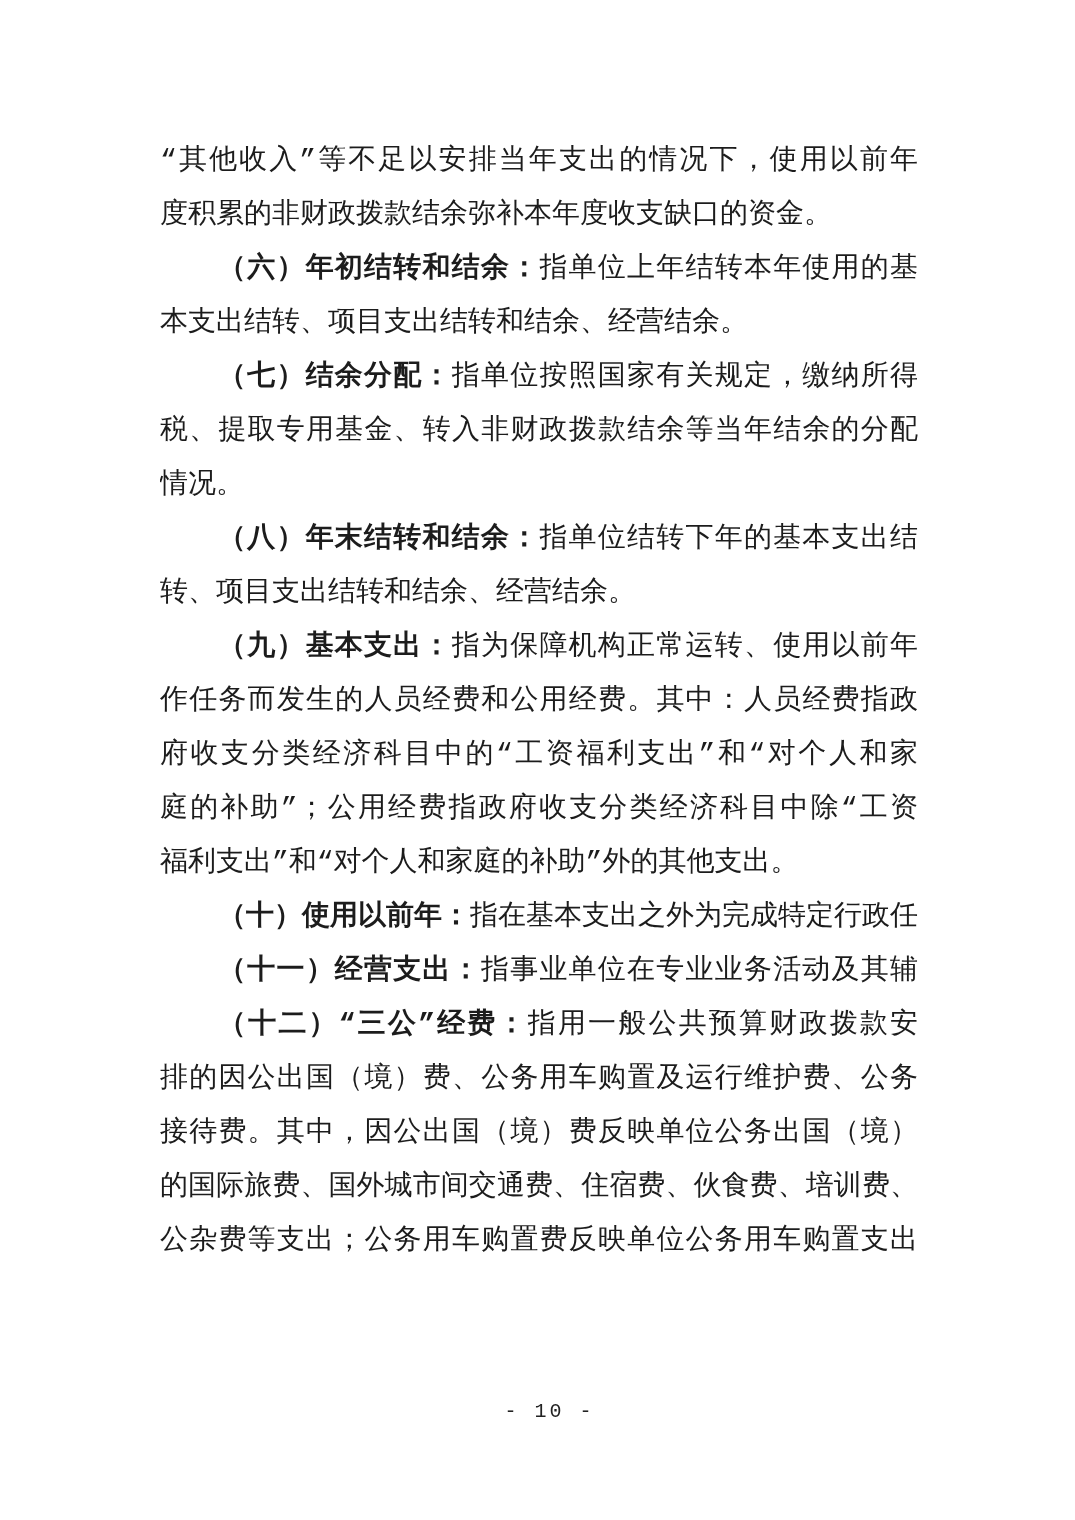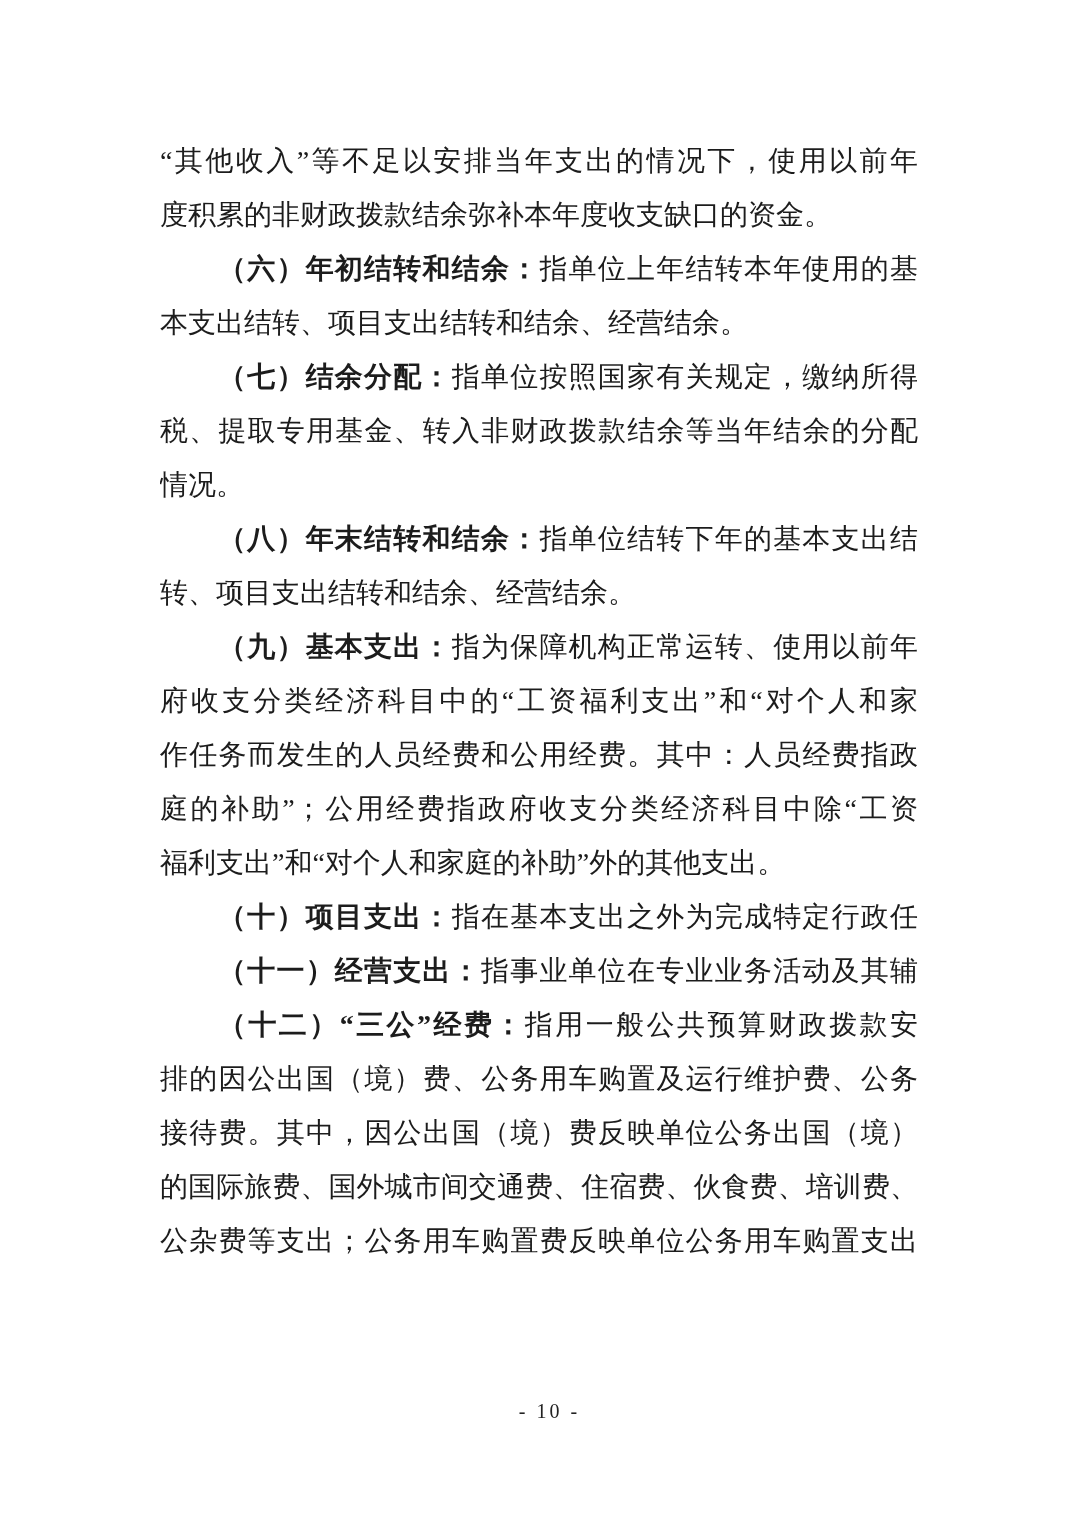--- a/index.html
+++ b/index.html
@@ -6,21 +6,21 @@
     margin: 0;
     padding: 0;
     background: #ffffff;
   }
   .page {
     position: relative;
     width: 1075px;
     height: 1520px;
     background: #ffffff;
     overflow: hidden;
-    font-family: Liberation Serif, serif;
+    font-family: Liberation Mono, monospace;
     color: #1c1c1c;
   }
   .doc-body {
     position: absolute;
     left: 160px;
     top: 134px;
     width: 758px;
   }
   .line {
     height: 54px;
@@ -64,25 +64,25 @@
       <div class="line"><span>“其他收入”等不足以安排当年支出的情况下，使用以前年</span></div>
       <div class="line end"><span>度积累的非财政拨款结余弥补本年度收支缺口的资金。</span></div>
       <div class="line indent"><strong class="head">（六）年初结转和结余：</strong><span>指单位上年结转本年使用的基</span></div>
       <div class="line end"><span>本支出结转、项目支出结转和结余、经营结余。</span></div>
       <div class="line indent"><strong class="head">（七）结余分配：</strong><span>指单位按照国家有关规定，缴纳所得</span></div>
       <div class="line"><span>税、提取专用基金、转入非财政拨款结余等当年结余的分配</span></div>
       <div class="line end"><span>情况。</span></div>
       <div class="line indent"><strong class="head">（八）年末结转和结余：</strong><span>指单位结转下年的基本支出结</span></div>
       <div class="line end"><span>转、项目支出结转和结余、经营结余。</span></div>
       <div class="line indent"><strong class="head">（九）基本支出：</strong><span>指为保障机构正常运转、使用以前年</span></div>
+      <div class="line"><span>作任务而发生的人员经费和公用经费。其中：人员经费指政</span></div>
       <div class="line"><span>府收支分类经济科目中的“工资福利支出”和“对个人和家</span></div>
-      <div class="line"><span>作任务而发生的人员经费和公用经费。其中：人员经费指政</span></div>
       <div class="line"><span>庭的补助”；公用经费指政府收支分类经济科目中除“工资</span></div>
       <div class="line end"><span>福利支出”和“对个人和家庭的补助”外的其他支出。</span></div>
-      <div class="line indent"><strong class="head">（十）项目支出：</strong><span>指在基本支出之外为完成特定行政任</span></div>
+      <div class="line indent"><strong class="head">（十）使用以前年：</strong><span>指在基本支出之外为完成特定行政任</span></div>
       <div class="line indent"><strong class="head">（十一）经营支出：</strong><span>指事业单位在专业业务活动及其辅</span></div>
       <div class="line indent"><strong class="head">（十二）“三公”经费：</strong><span>指用一般公共预算财政拨款安</span></div>
       <div class="line"><span>排的因公出国（境）费、公务用车购置及运行维护费、公务</span></div>
       <div class="line"><span>接待费。其中，因公出国（境）费反映单位公务出国（境）</span></div>
       <div class="line"><span>的国际旅费、国外城市间交通费、住宿费、伙食费、培训费、</span></div>
       <div class="line"><span>公杂费等支出；公务用车购置费反映单位公务用车购置支出</span></div>
     </div>
   <div class="page-footer">- 10 -</div>
 </div>
 

